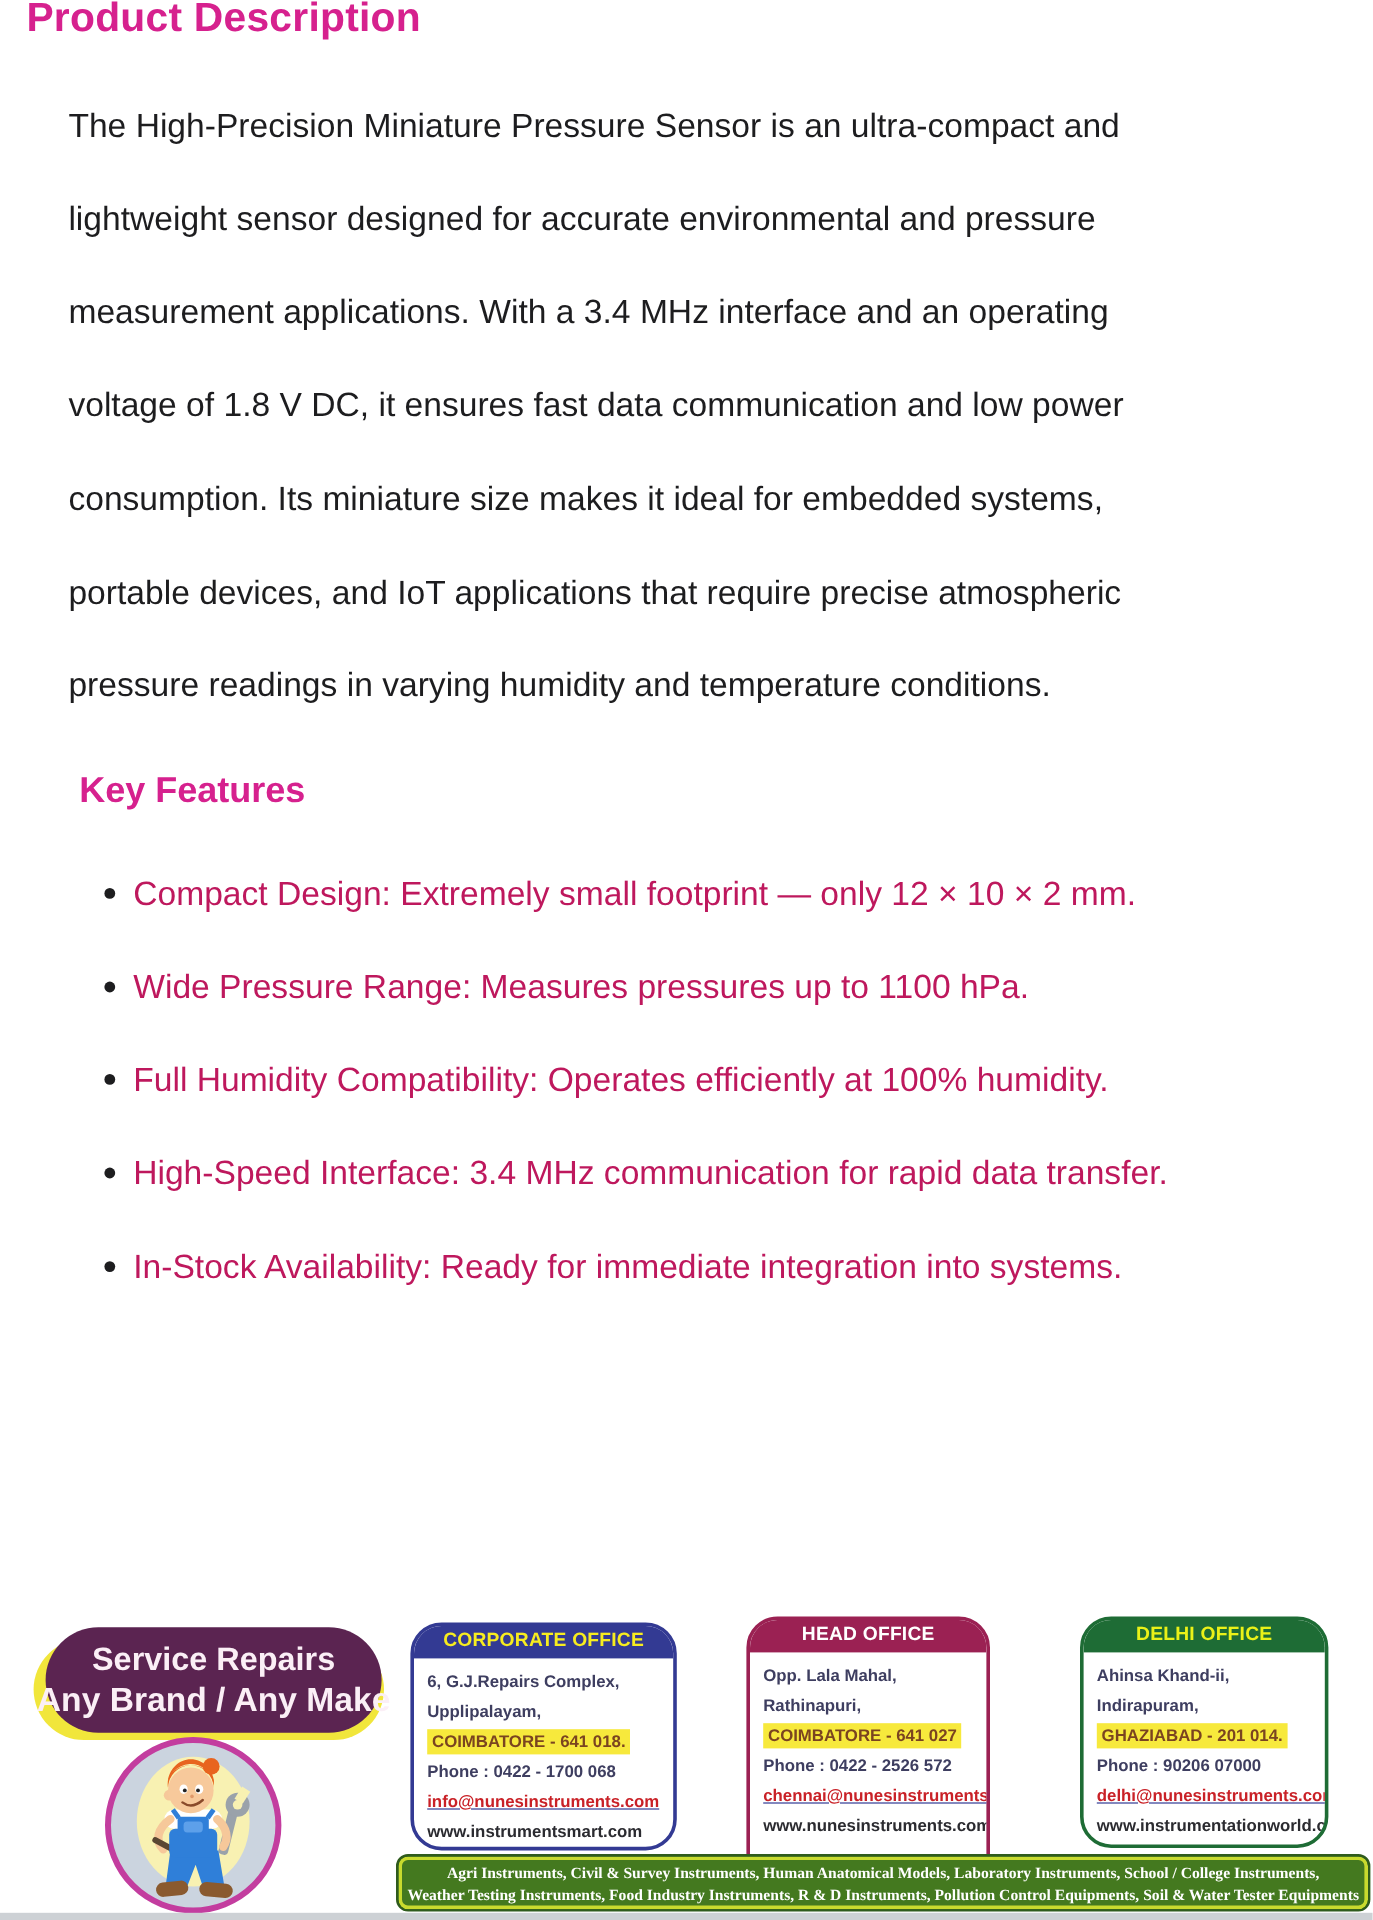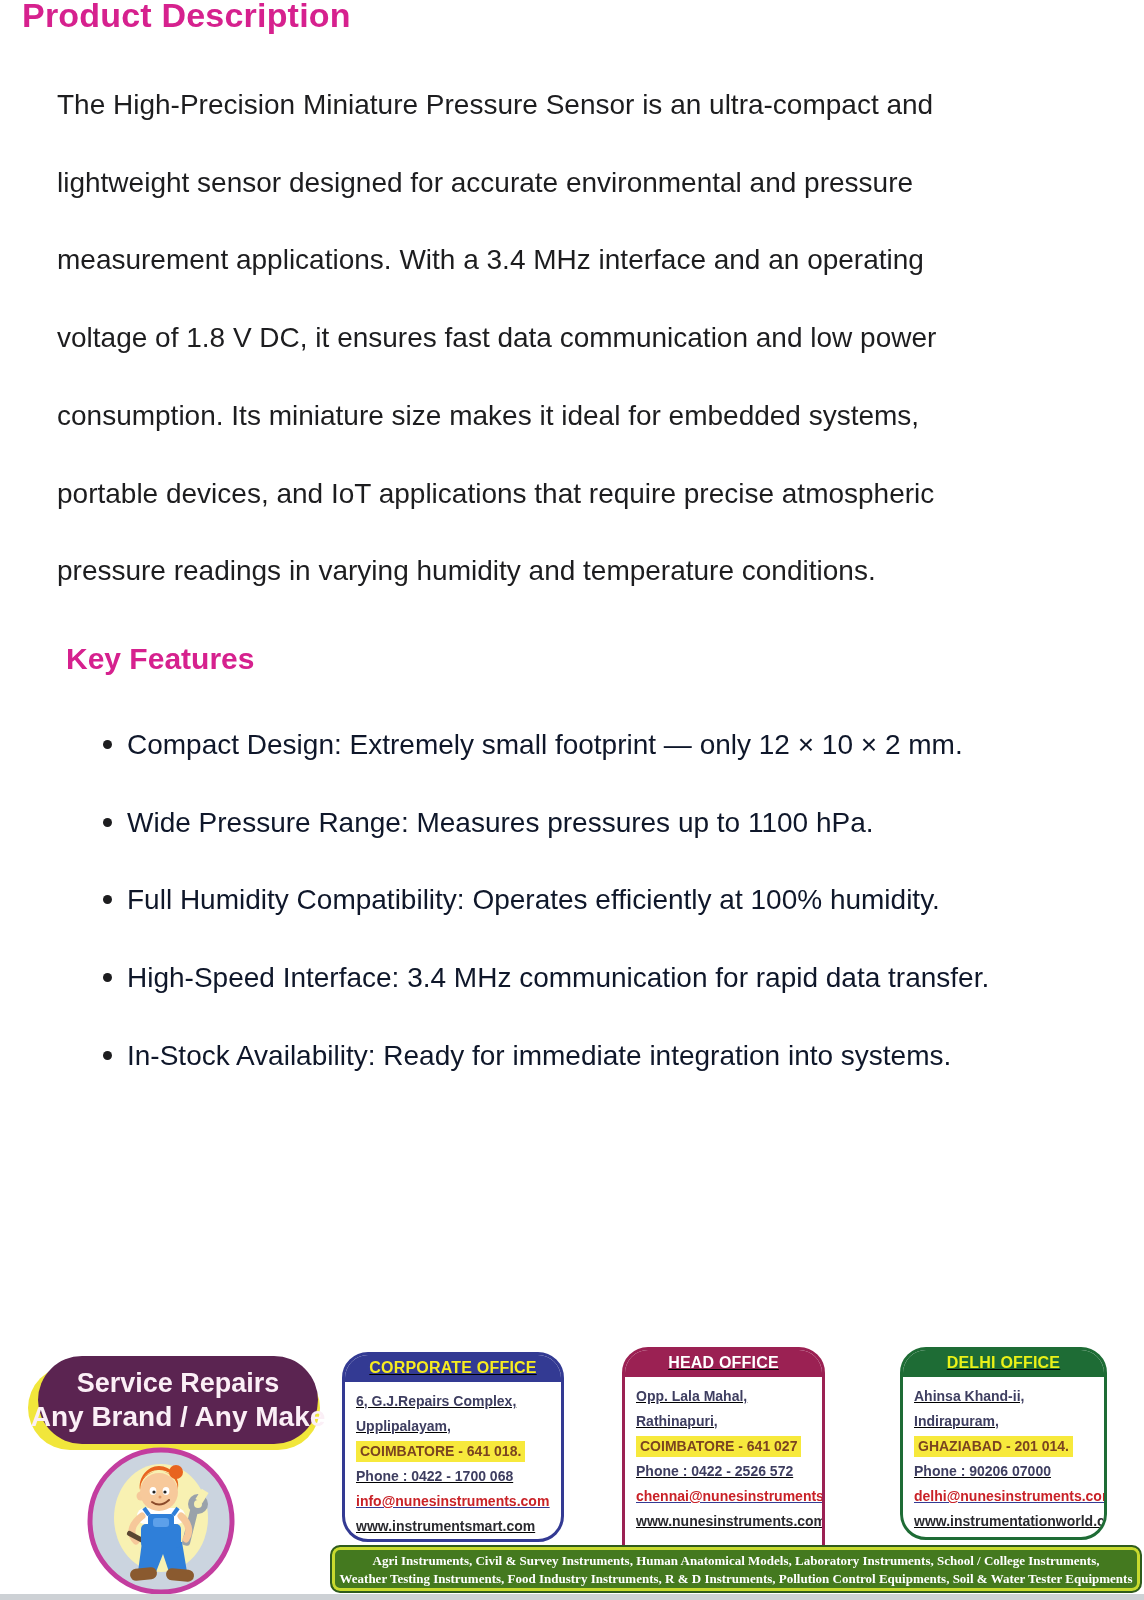--- a/index.html
+++ b/index.html
@@ -15,22 +15,22 @@
   .para{
     position:absolute;left:57px;top:66px;width:990px;
     font-size:28px;line-height:77.7px;color:#1d1d1f;
   }
   .para div{white-space:nowrap;}
   .kf-heading{
     position:absolute;left:66px;top:642px;margin:0;
     font-size:30px;font-weight:bold;color:#D6218E;
   }
   .kf-list{
-    position:absolute;left:100px;top:706px;width:985px;margin:0;padding:0;
-    list-style:none;font-size:28px;line-height:77.7px;color:#0f172a;
+    position:absolute;left:84px;top:706px;width:985px;margin:0;padding:0;
+    list-style:none;font-size:28px;line-height:77.7px;color:#be185d;
   }
   .kf-list li{position:relative;padding-left:27px;margin:0;}
   .kf-list li::before{
     content:"";position:absolute;left:3px;top:34px;width:9px;height:9px;
     border-radius:50%;background:#1d1d1f;
   }
   
   .stray-dot{position:absolute;left:89px;top:1383px;width:9px;height:9px;border-radius:50%;background:#141414;}
   .pill-back{position:absolute;left:28px;top:1366px;width:292px;height:84px;border-radius:44px;background:#F1E63B;}
   .pill-front{
@@ -38,21 +38,20 @@
     display:flex;flex-direction:column;justify-content:center;align-items:center;gap:2px;
   }
   .pill-front .l1,.pill-front .l2{color:#FBEFF6;font-weight:bold;white-space:nowrap;}
   .pill-front .l1{font-size:27px;}
   .pill-front .l2{font-size:28px;}
   .mascot{position:absolute;left:86px;top:1446px;width:150px;height:150px;}
   
   .office{
     position:absolute;background:#fff;border-radius:26px;border:3px solid #000;overflow:hidden;
     box-sizing:border-box;
-    text-decoration:underline;
   }
   .office-0{left:342px;top:1352px;width:222px;height:190px;border-color:#333A93;}
   .office-1{left:622px;top:1347px;width:203px;height:245px;border-color:#9B2153;}
   .office-2{left:900px;top:1347px;width:207px;height:193px;border-color:#1E6C35;}
   .office-header{
     text-align:center;font-weight:bold;font-size:16px;padding:4px 0 5px;letter-spacing:.2px;
   }
   .office-0 .office-header{background:#333A93;color:#F7EC1F;}
   .office-1 .office-header{background:#9B2153;color:#FFFFFF;}
   .office-2 .office-header{background:#1E6C35;color:#EAF118;}

